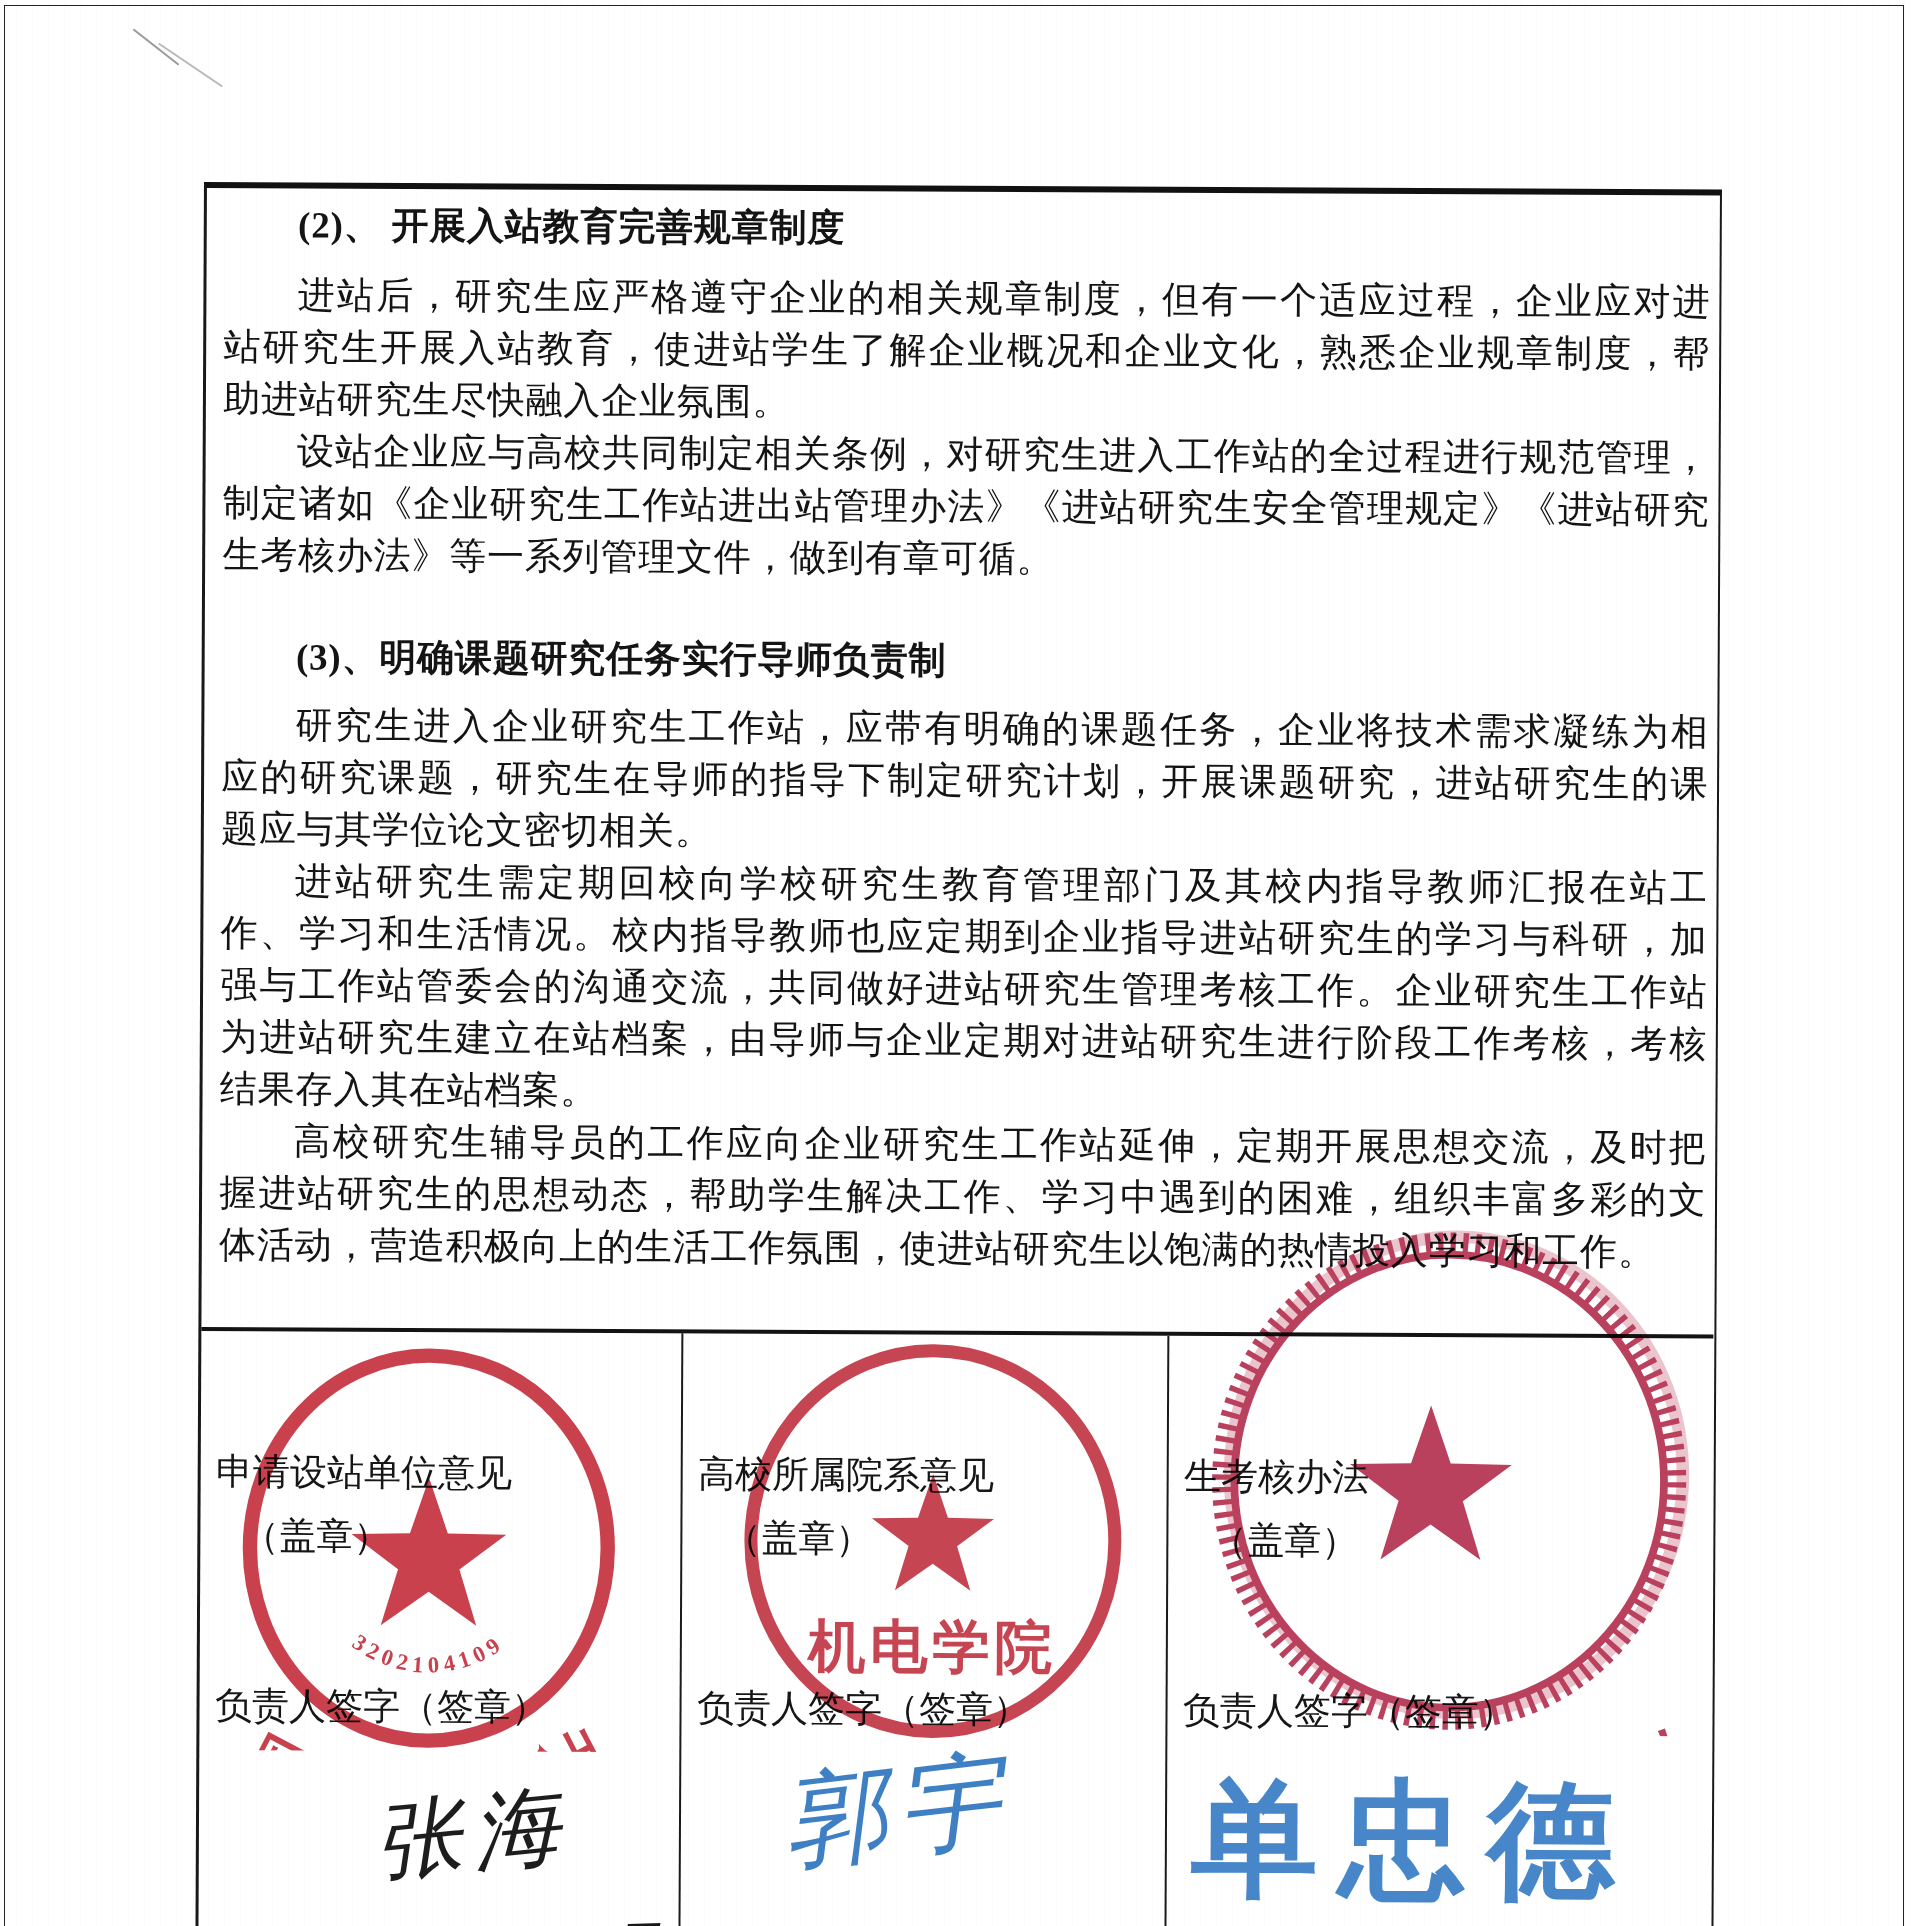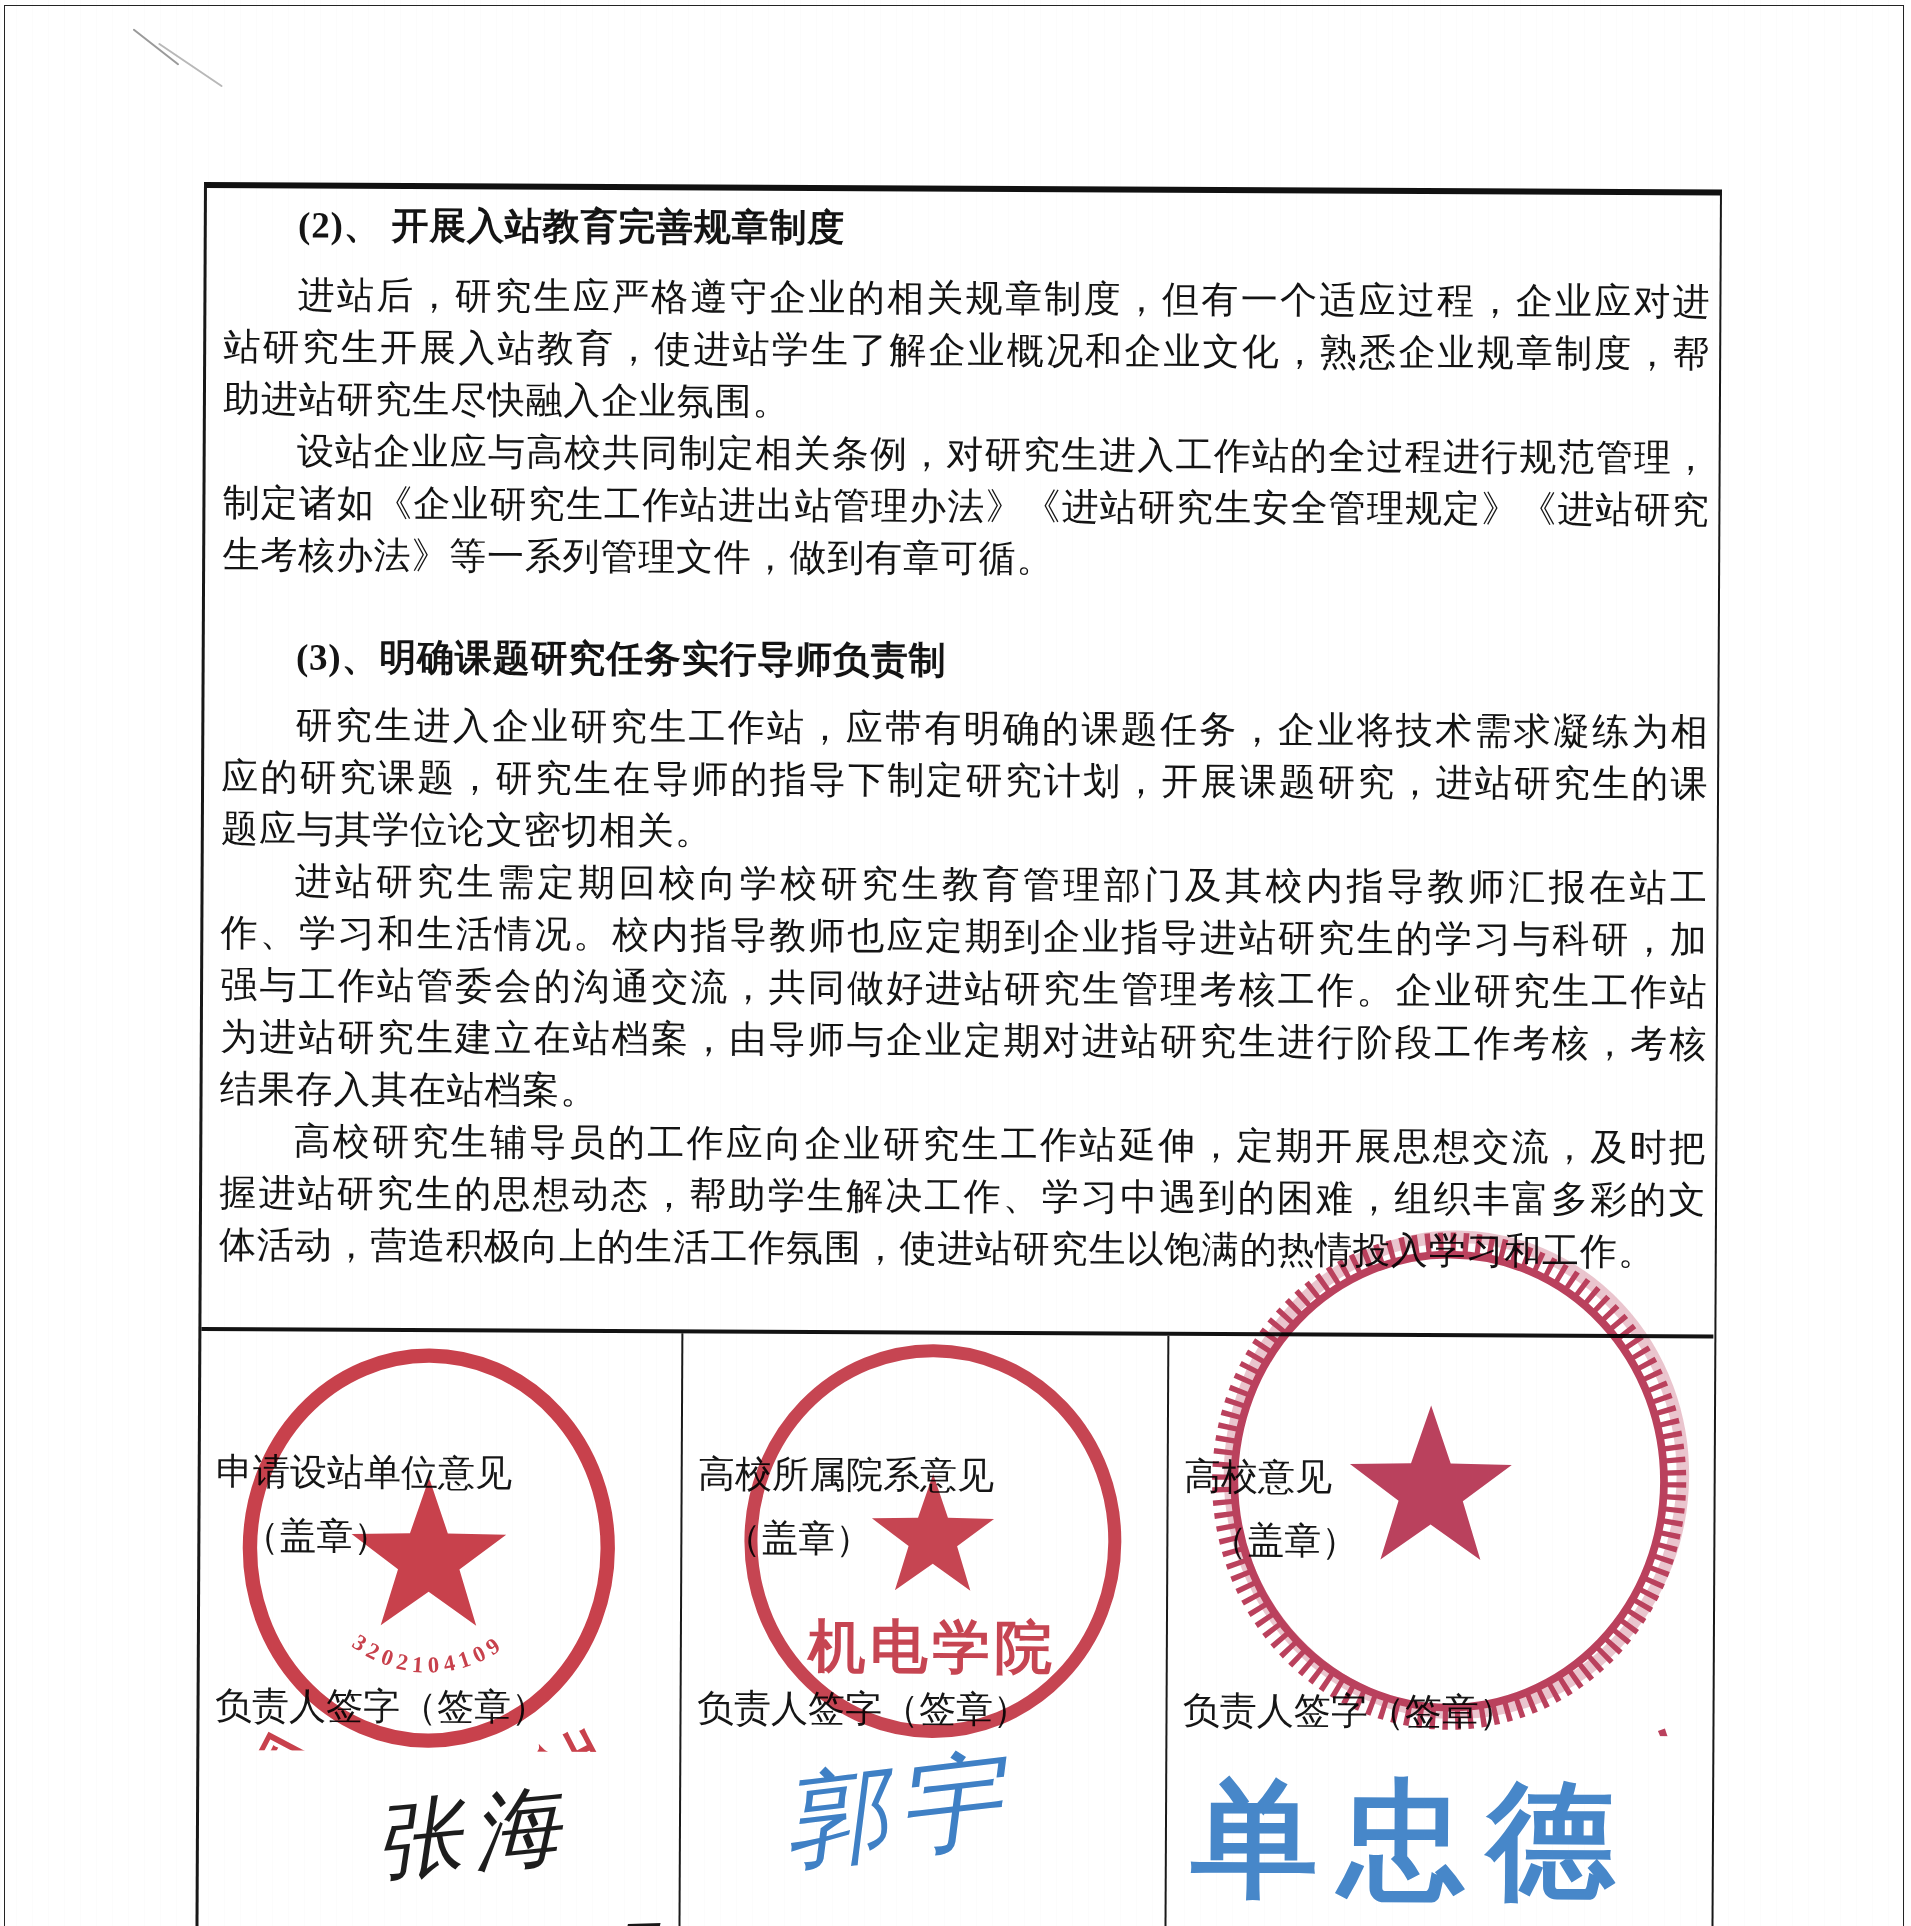--- a/index.html
+++ b/index.html
@@ -101,21 +101,21 @@
 
       <div class="cell c2">
         <div class="op-label">高校所属院系意见</div>
         <div class="seal-label">（盖章）</div>
         <div class="sign-label">负责人签字（签章）</div>
         <div class="hw-sig sig-blue2">郭宇</div>
 
       </div>
 
       <div class="cell c3">
-        <div class="op-label">高校意见</div>
+        <div class="op-label">生考核办法</div>
         <div class="seal-label">（盖章）</div>
         <div class="sign-label">负责人签字（签章）</div>
         <div class="hw-sig sig-blue3">单忠德</div>
 
       </div>
     </div>
 
     <svg id="stamp1" class="stamp" width="379" height="406" viewBox="0 0 1000 1060">
       <ellipse cx="500" cy="530" rx="472" ry="508" fill="none" stroke="#c4323e" stroke-width="38"></ellipse>
       <polygon fill="#c4323e" points="500,345 550,491 704,494 581,586 626,734 500,645 374,734 419,586 296,494 450,491"></polygon>

